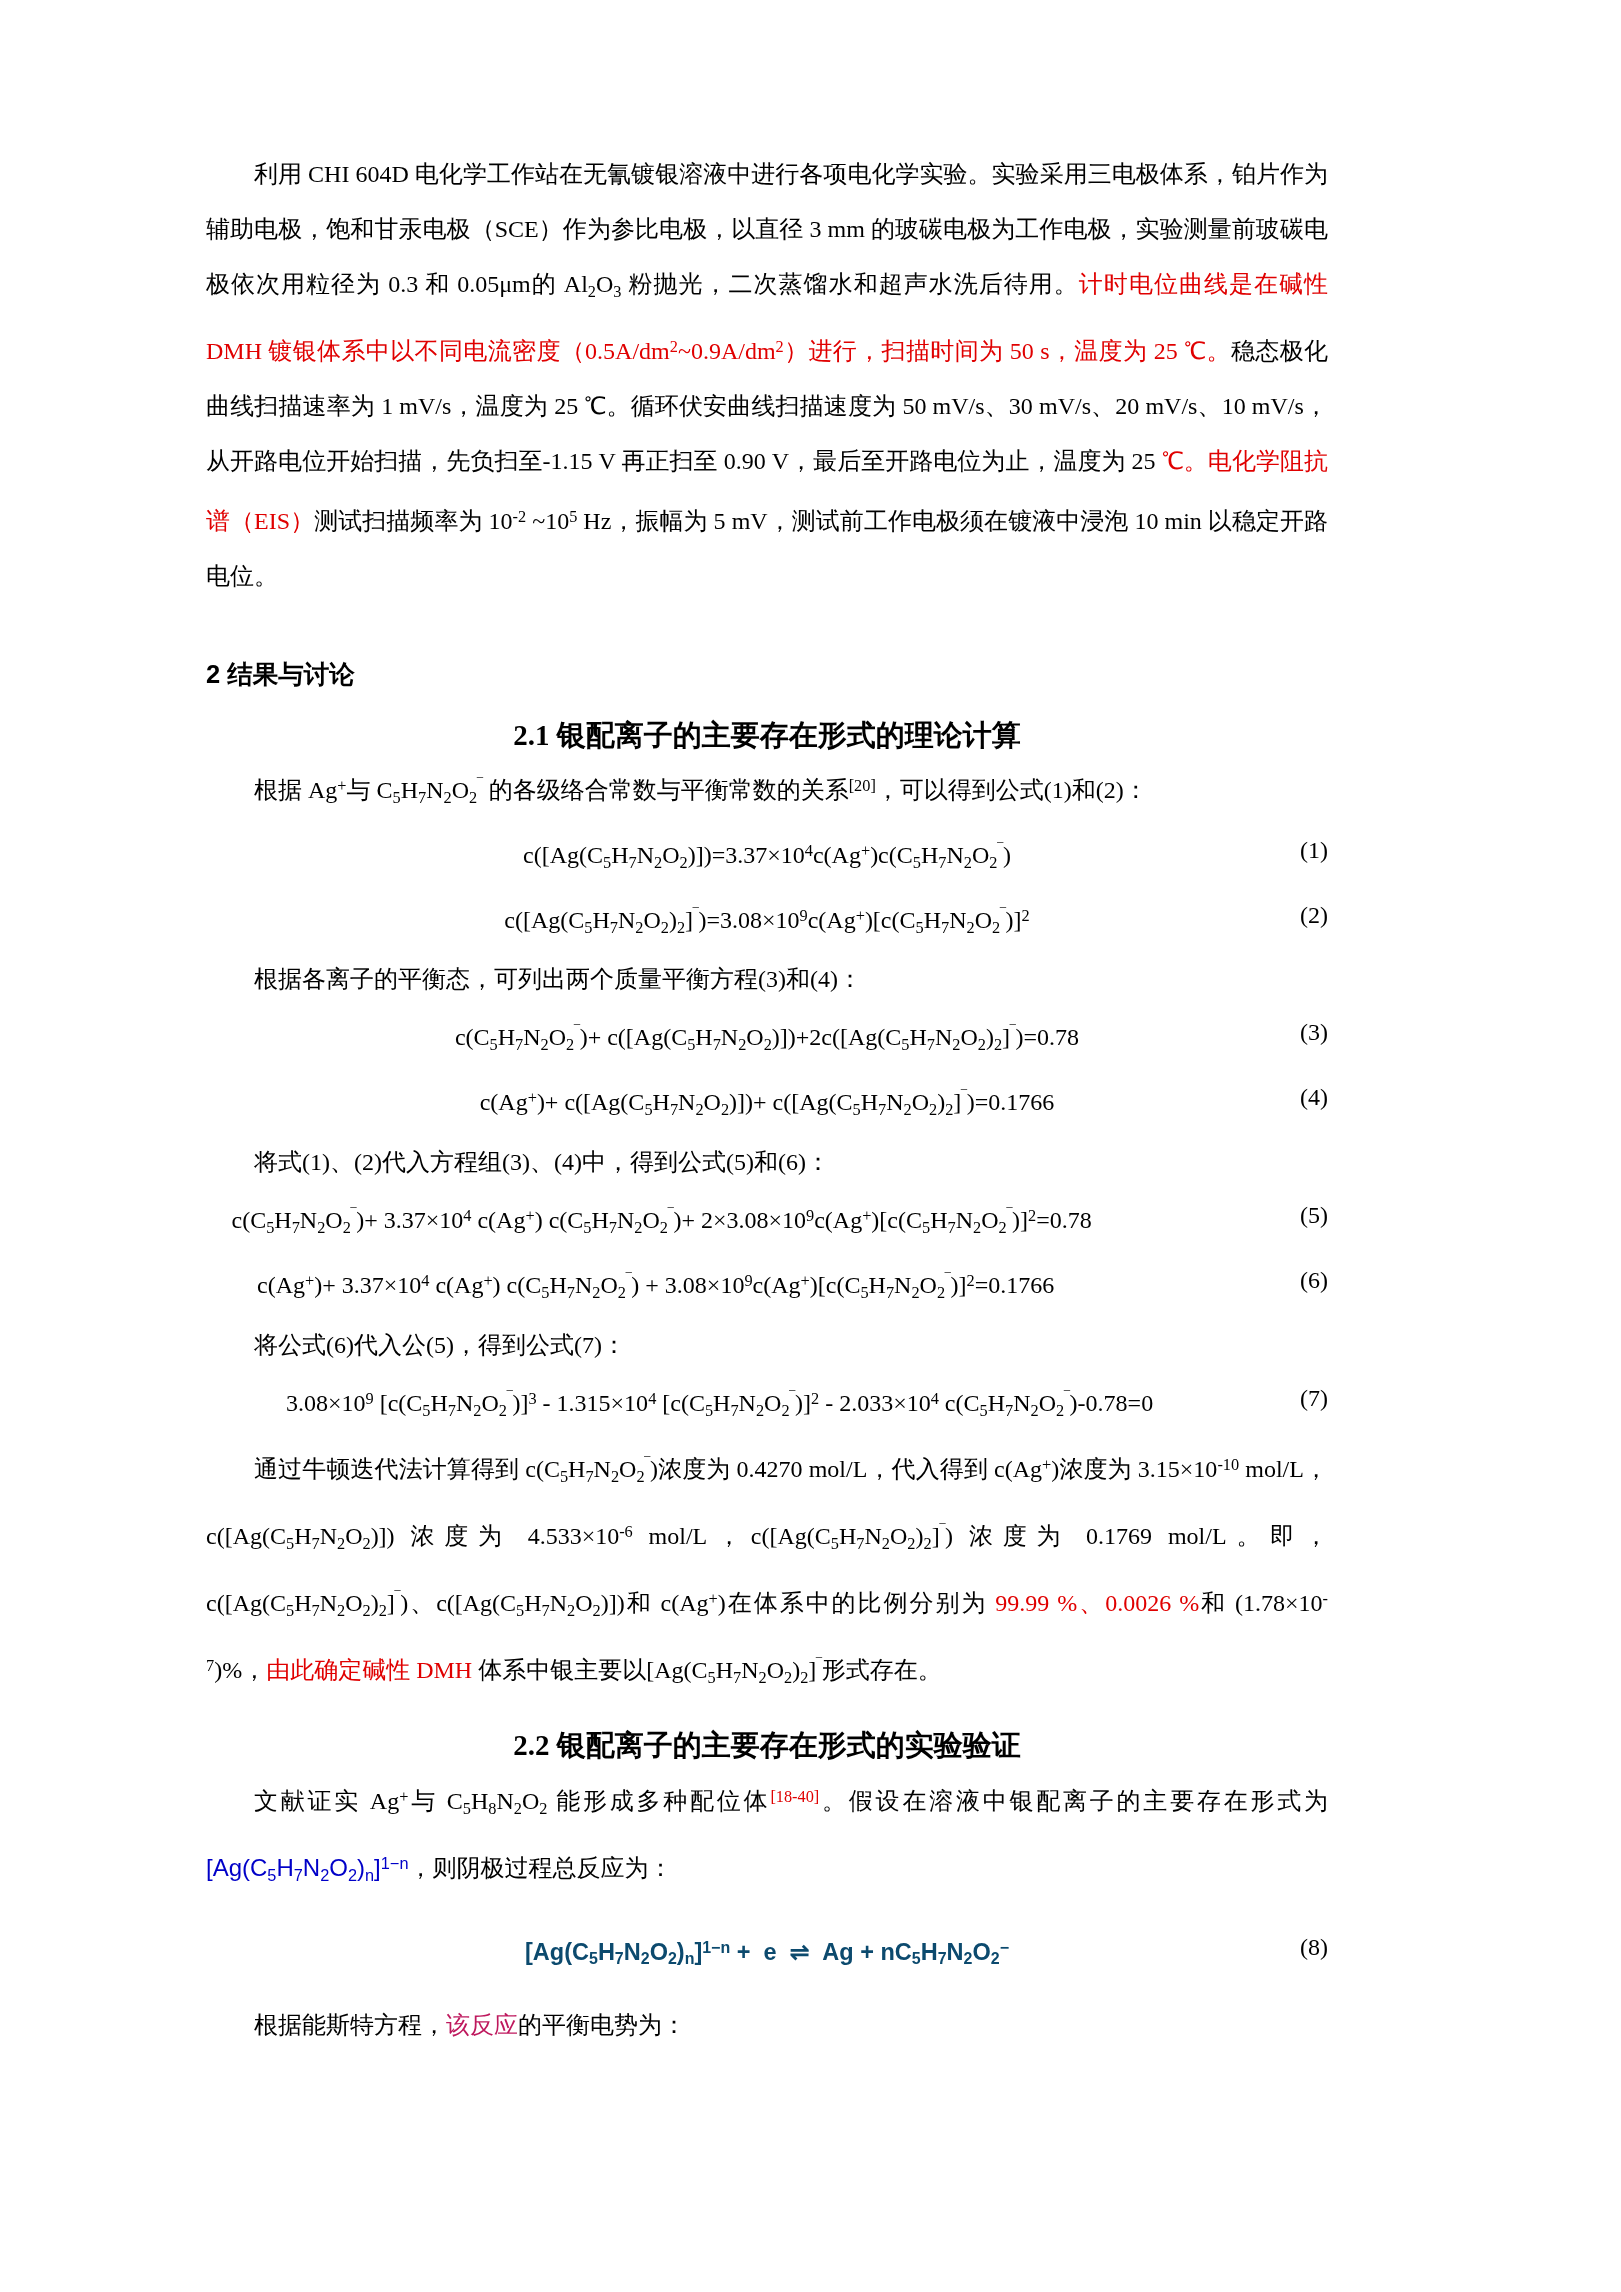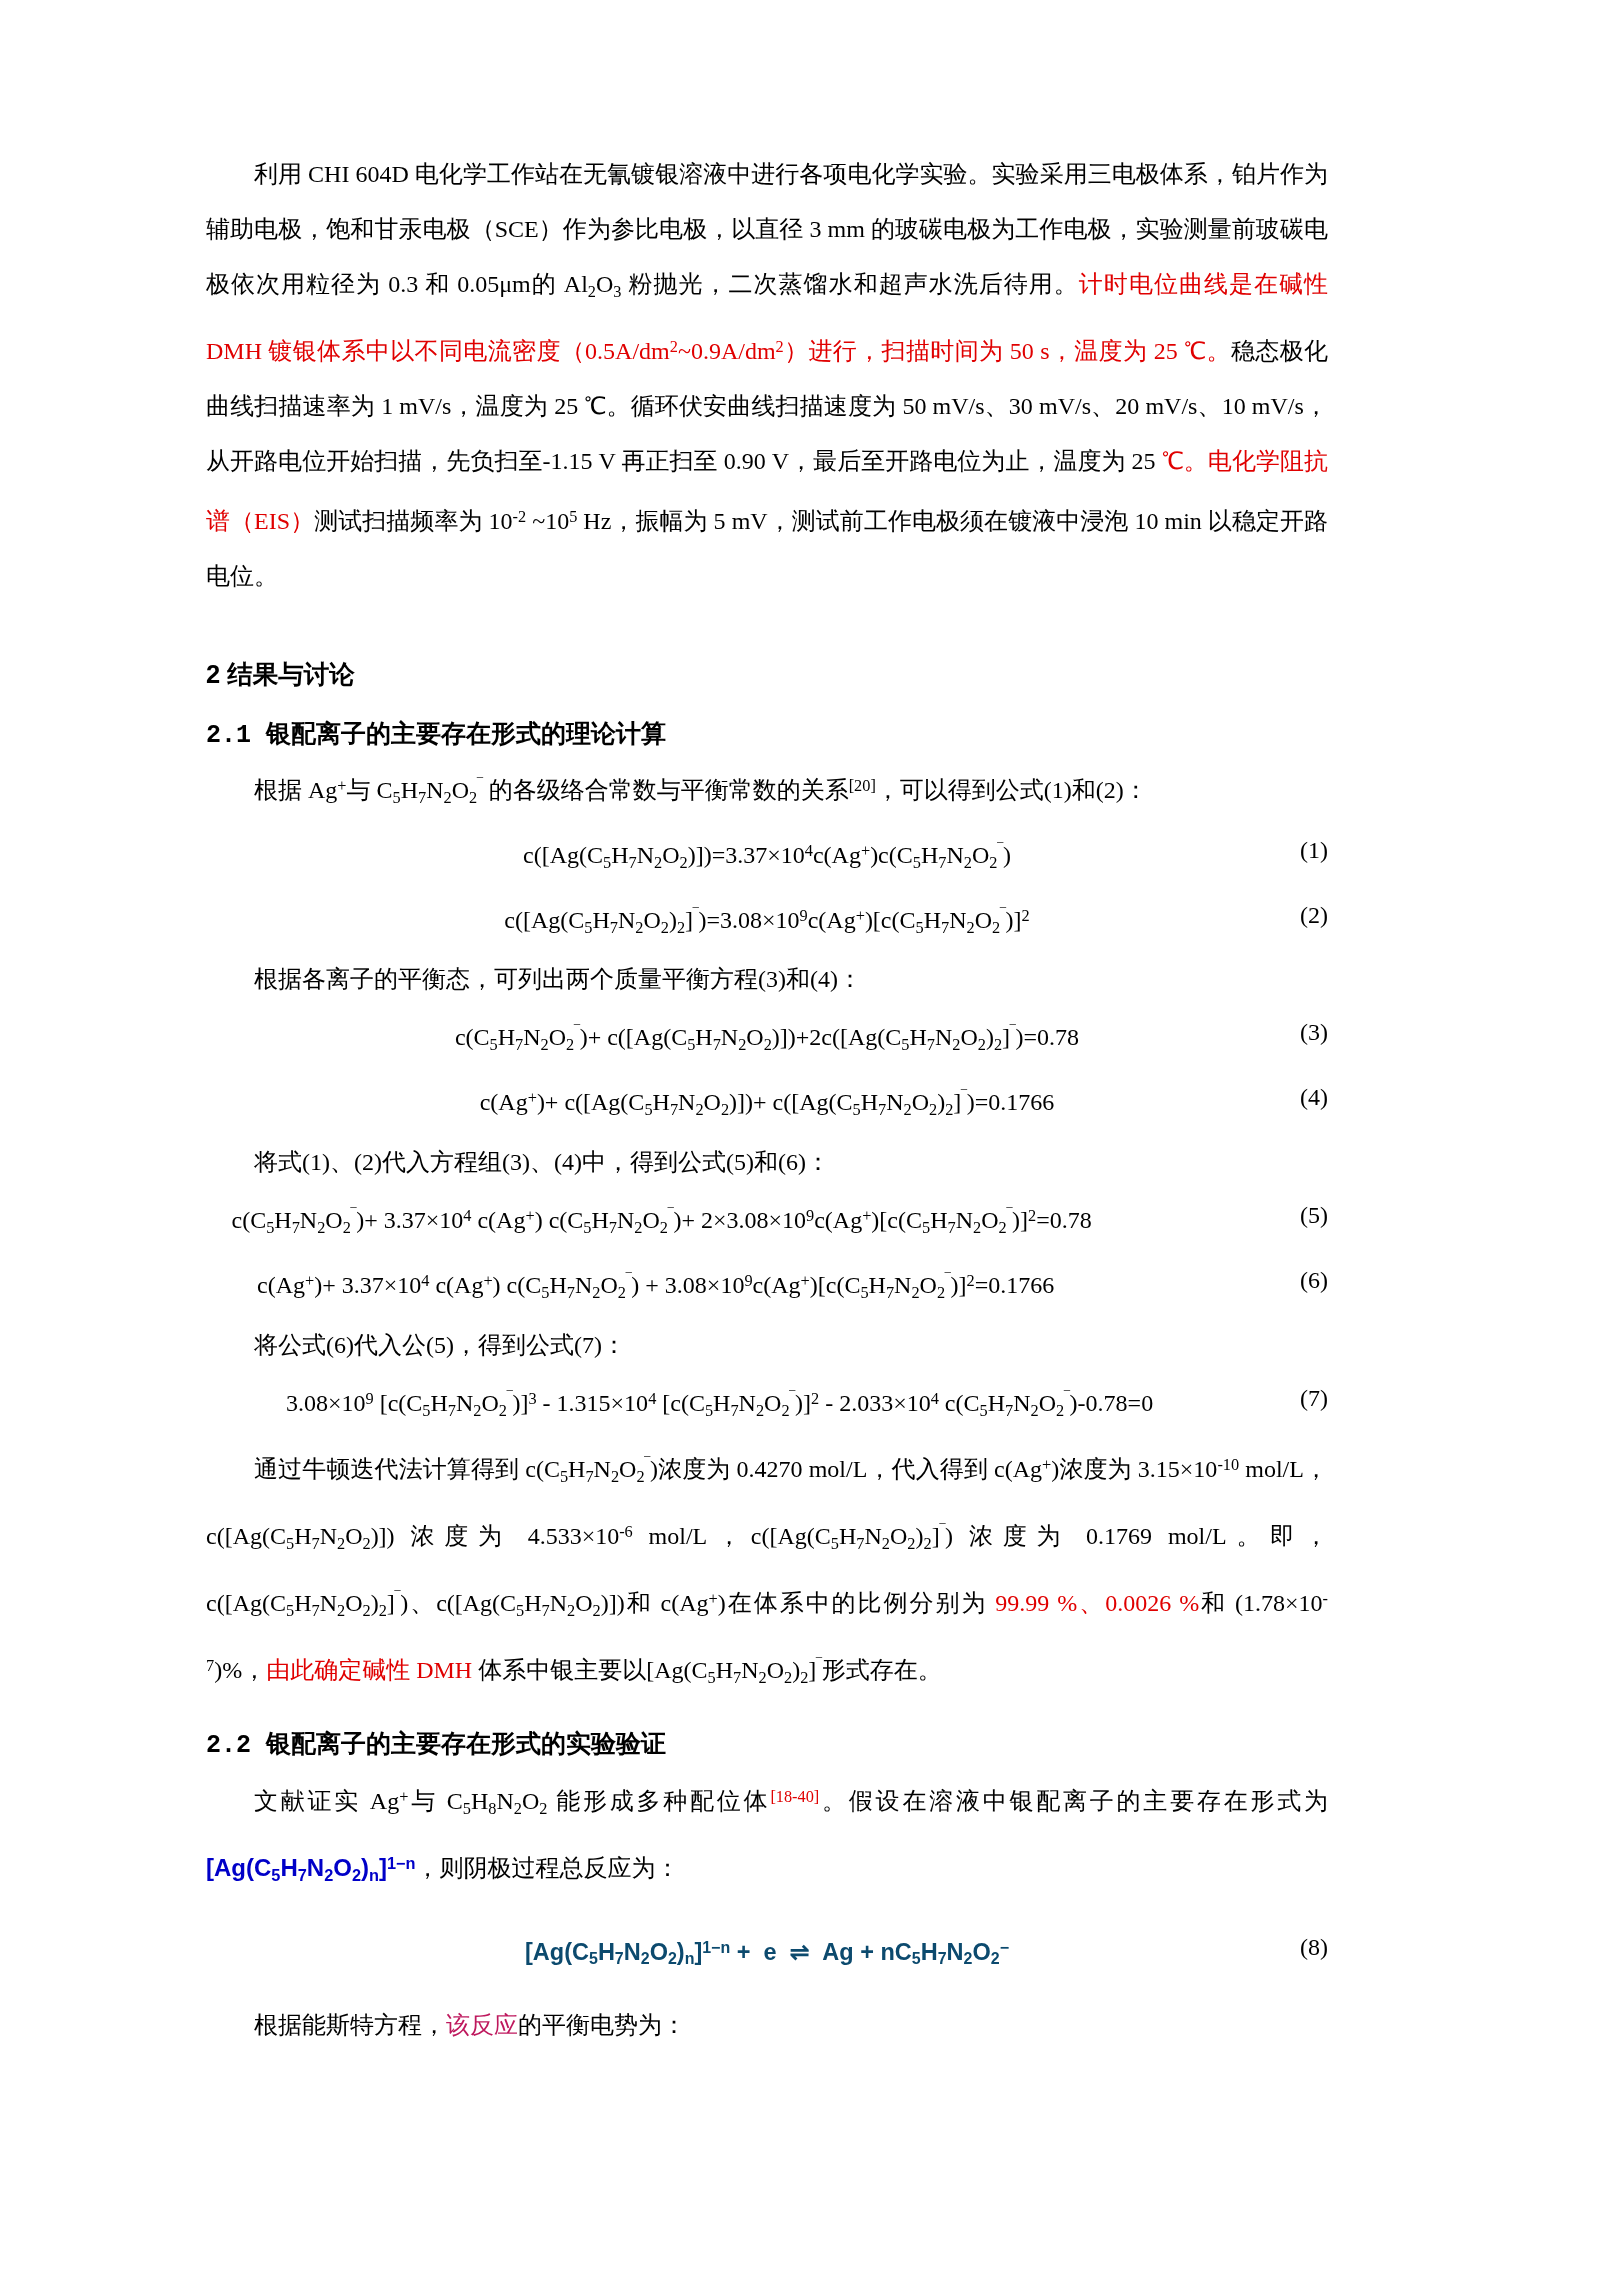--- a/index.html
+++ b/index.html
@@ -33,25 +33,26 @@
   sup { font-size: 0.68em; vertical-align: 0.45em; }
 
   h2.sec {
     font-family: "Liberation Sans", sans-serif;
     font-size: 25.5px;
     font-weight: bold;
     margin: 51px 0 9.8px 0;
     line-height: 39px;
   }
   h3.sub {
-    font-family: Liberation Mono, monospace;
-    font-size: 25px;
+    font-family: Liberation Serif, serif;
+    font-size: 29px;
     font-weight: bold;
     margin: 21.6px 0 3.9px 0;
     line-height: 39px;
+    text-align: center;
   }
   .body-line {
     font-size: 24px;
     line-height: 53px;
     text-align: justify;
   }
   .eq-row {
     position: relative;
     font-size: 24px;
     line-height: 53px;
@@ -75,21 +76,21 @@
     top: 0;
   }
   .eq8 {
     font-family: "Liberation Sans", sans-serif;
     font-weight: bold;
     color: #0c4a6e;
     font-size: 23.5px;
   }
   .formula-bold-blue {
     font-family: "Liberation Sans", sans-serif;
-    font-weight: bold;
+    font-weight: normal;
     color: #0000c8;
   }
 </style>
 </head>
 <body>
 
 <div class="page">
 
   <p class="para indent">
     利用 CHI 604D 电化学工作站在无氰镀银溶液中进行各项电化学实验。实验采用三电极体系，铂片作为辅助电极，饱和甘汞电极（SCE）作为参比电极，以直径 3 mm 的玻碳电极为工作电极，实验测量前玻碳电极依次用粒径为 0.3 和 0.05μm的 Al<sub>2</sub>O<sub>3</sub> 粉抛光，二次蒸馏水和超声水洗后待用。<span class="red">计时电位曲线是在碱性 DMH 镀银体系中以不同电流密度（0.5A/dm<sup>2</sup>~0.9A/dm<sup>2</sup>）进行，扫描时间为 50 s，温度为 25 ℃。</span>稳态极化曲线扫描速率为 1 mV/s，温度为 25 ℃。循环伏安曲线扫描速度为 50 mV/s、30 mV/s、20 mV/s、10 mV/s，从开路电位开始扫描，先负扫至-1.15 V 再正扫至 0.90 V，最后至开路电位为止，温度为 25 <span class="red">℃。</span><span class="red">电化学阻抗谱（EIS）</span>测试扫描频率为 10<sup>-2</sup> ~10<sup>5</sup> Hz，振幅为 5 mV，测试前工作电极须在镀液中浸泡 10 min 以稳定开路电位。

